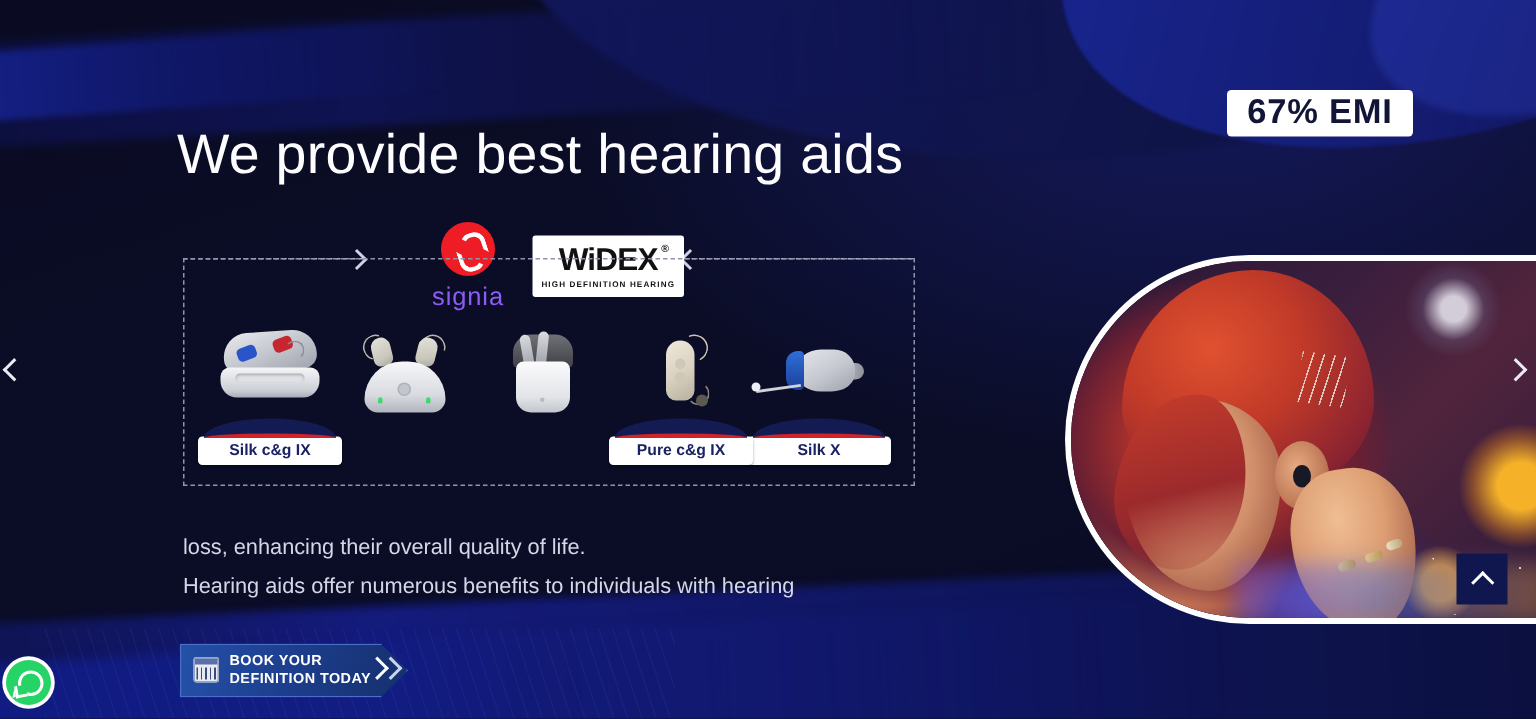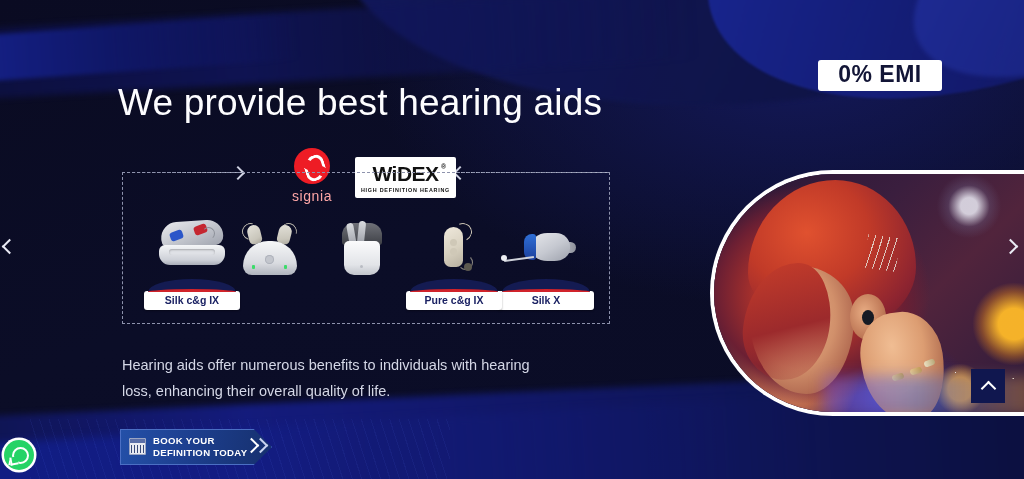--- a/index.html
+++ b/index.html
@@ -94,21 +94,21 @@
     content:"";position:absolute;left:13px;top:7px;width:11px;height:10px;
     border:3px solid #fff;border-bottom-color:transparent;border-left-color:transparent;
     border-radius:8px 8px 0 0;transform:rotate(-18deg);
   }
   .sig-circle::after{
     content:"";position:absolute;left:12px;top:17px;width:11px;height:10px;
     border:3px solid #fff;border-top-color:transparent;border-right-color:transparent;
     border-radius:0 0 8px 8px;transform:rotate(-18deg);
   }
   .sig-word{
-    color:#fca5a5;font-size:14px;margin-top:4px;letter-spacing:.6px;font-weight:300;
+    color:#8b5cf6;font-size:17px;margin-top:4px;letter-spacing:.6px;font-weight:300;
   }
   .logo-widex{
     position:absolute;left:233px;top:9px;width:101px;height:41px;
     background:#fff;border-radius:2px;display:flex;flex-direction:column;
     align-items:center;justify-content:center;
   }
   .wx-main{
     color:#111;font-size:21px;font-weight:bold;letter-spacing:-.5px;line-height:1;
     position:relative;
   }
@@ -430,21 +430,21 @@
   <div class="swoosh swoosh-c"></div>
   <div class="band-top"></div>
   <div class="band-topleft"></div>
   <div class="band-bottom"></div>
   <div class="band-bottom2"></div>
   <div class="streaks"></div>
 
   <div class="headline">We provide best hearing aids</div>
 
   <div class="emi">
-    <div class="emi-top">0% EMI</div>
+    <div class="emi-top">67% EMI</div>
   </div>
 
   <div class="logos">
     <div class="arrow-dash ad-left">
       <div class="line"></div>
         <div class="head"></div>
     </div>
     <div class="arrow-dash ad-right">
       <div class="line"></div>
         <div class="head"></div>
@@ -460,21 +460,21 @@
         <span>WiDEX</span><sup>®</sup>
       </div>
       <div class="wx-sub">HIGH DEFINITION HEARING</div>
     </div>
   </div>
 
   <div class="prodbox"></div>
 
   <div class="cards">
 
-    <div class="card" style="left:22px;">
+    <div class="card" style="left:10px;">
       <div class="art">
         <div class="dev case-lid"></div>
         <div class="dev bud-blue"></div>
         <div class="dev bud-red"></div>
         <div class="dev wire"></div>
         <div class="dev case-base"></div>
         <div class="dev case-slot"></div>
       </div>
       <div class="lbl-wrap">
         <div class="banner"></div>
@@ -530,22 +530,22 @@
       </div>
       <div class="lbl-wrap">
         <div class="banner"></div>
         <div class="pname">Pure c&amp;g IX</div>
       </div>
     </div>
 
   </div>
 
   <div class="copy">
+    <div>loss, enhancing their overall quality of life.</div>
     <div>Hearing aids offer numerous benefits to individuals with hearing</div>
-    <div>loss, enhancing their overall quality of life.</div>
   </div>
 
   <div class="cta">
     <div class="cta-body"></div>
     <div class="cta-cal"></div>
     <div class="cta-text">
       <div>BOOK YOUR</div>
       <div>DEFINITION TODAY</div>
     </div>
     <div class="cta-chev"></div>

